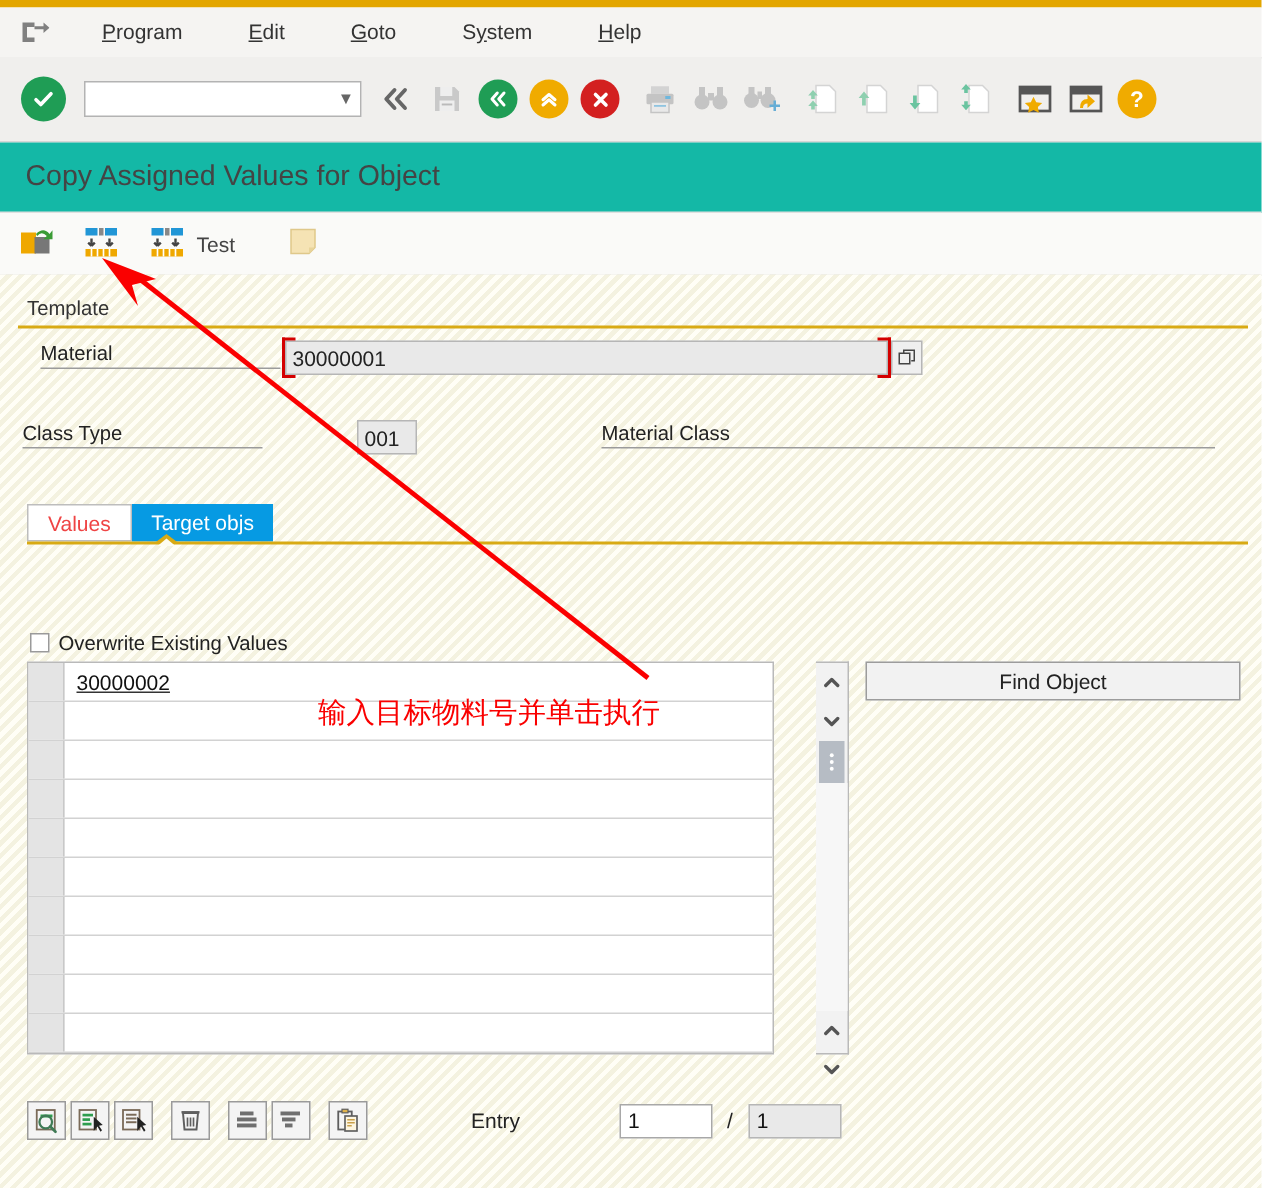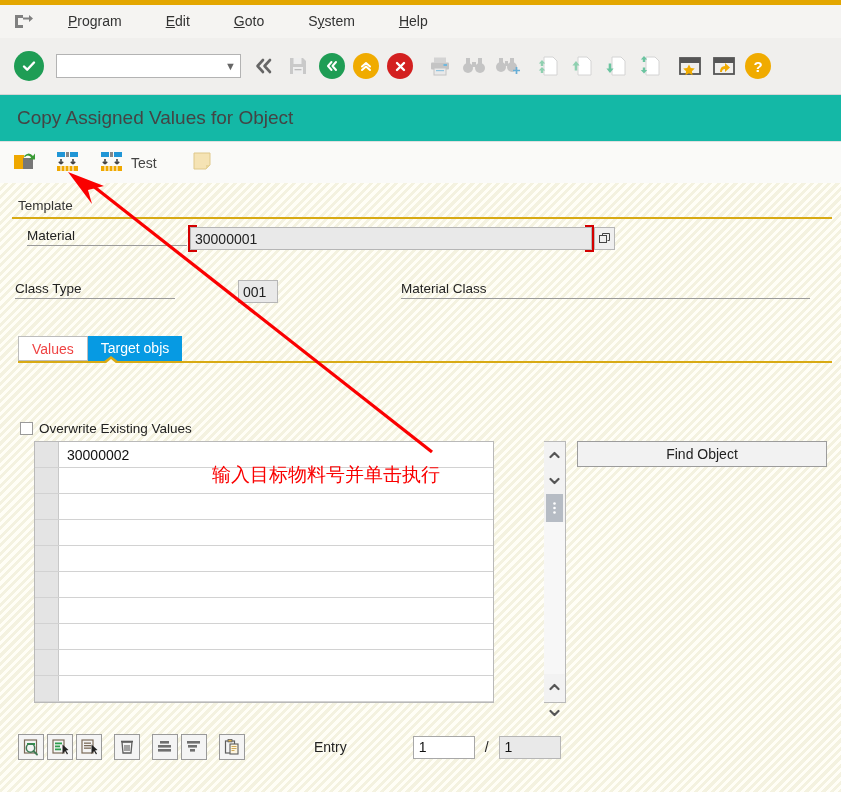--- a/index.html
+++ b/index.html
@@ -79,22 +79,22 @@
              border-left:8px solid transparent;border-right:8px solid transparent;border-bottom:6px solid #d8aa14;}
   .tab-notch:after{content:"";position:absolute;top:3px;left:-6px;width:0;height:0;
              border-left:6px solid transparent;border-right:6px solid transparent;border-bottom:5px solid #fdfcf2;}
 
   
   .cbrow{position:absolute;left:20px;top:238px;display:flex;align-items:center;}
   .cbox{width:13px;height:13px;border:1px solid #9a9a9a;background:#fff;box-sizing:border-box;}
   .cblabel{margin-left:6px;font-size:13.5px;color:#222;}
 
   
-  .tablewrap{position:absolute;left:34px;top:258px;width:460px;height:262px;
-             border:1px solid #b9b9b9;background:#fff;box-sizing:border-box;overflow:hidden;}
+  .tablewrap{position:absolute;left:18px;top:258px;width:498px;height:262px;
+             border:1px solid #b9b9b9;background:#fff;box-sizing:border-box;overflow:hidden;text-decoration:underline;}
   .trow{display:flex;height:26px;border-bottom:1px solid #d2d2d2;box-sizing:border-box;}
   .tsel{width:24px;background:#e4e4e4;border-right:1px solid #c8c8c8;box-sizing:border-box;}
   .tcell{flex:1;display:flex;align-items:center;padding-left:8px;font-size:14px;color:#111;}
 
   
   .vsb{position:absolute;left:544px;top:258px;width:22px;height:262px;
        border:1px solid #b9b9b9;border-left:none;background:#f2f2f2;box-sizing:border-box;}
   .sbbtn{height:26px;display:flex;align-items:center;justify-content:center;color:#555;font-size:11px;}
   .sbthumb{height:28px;margin:0 2px;background:#b6bcc4;display:flex;align-items:center;justify-content:center;color:#fff;font-size:9px;letter-spacing:0;}
   .sbtrack{background:#f7f7f7;}

